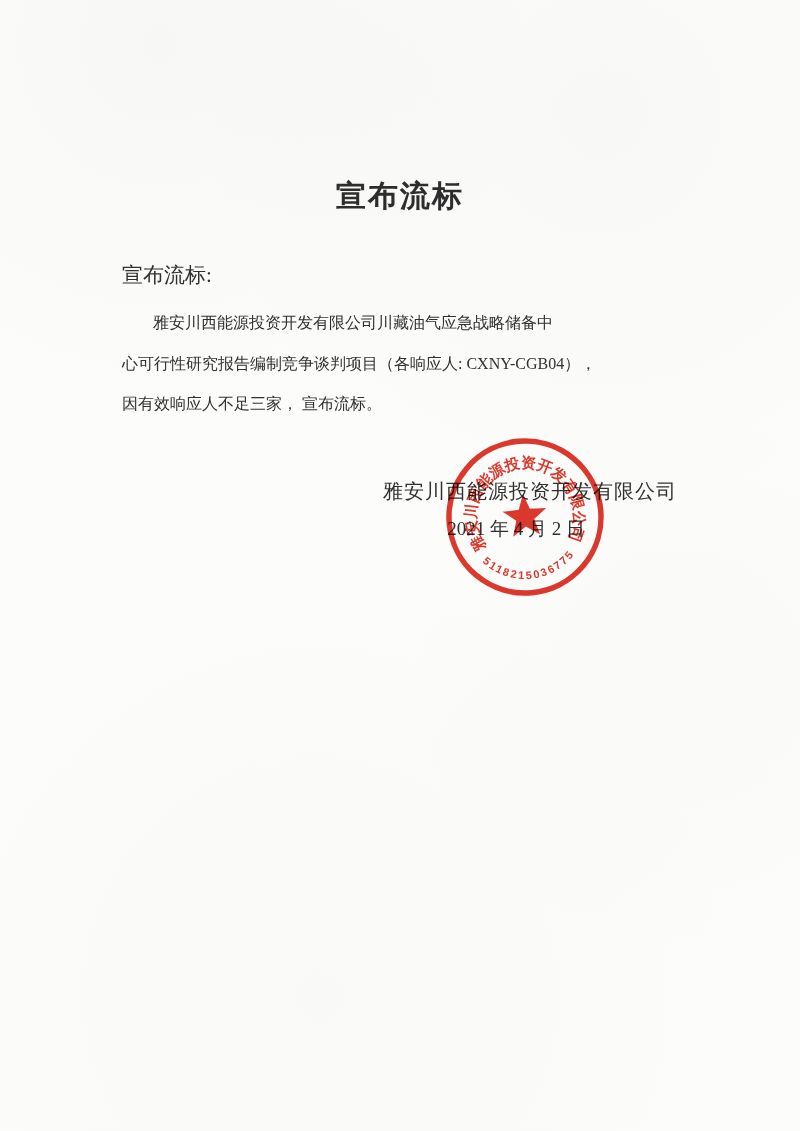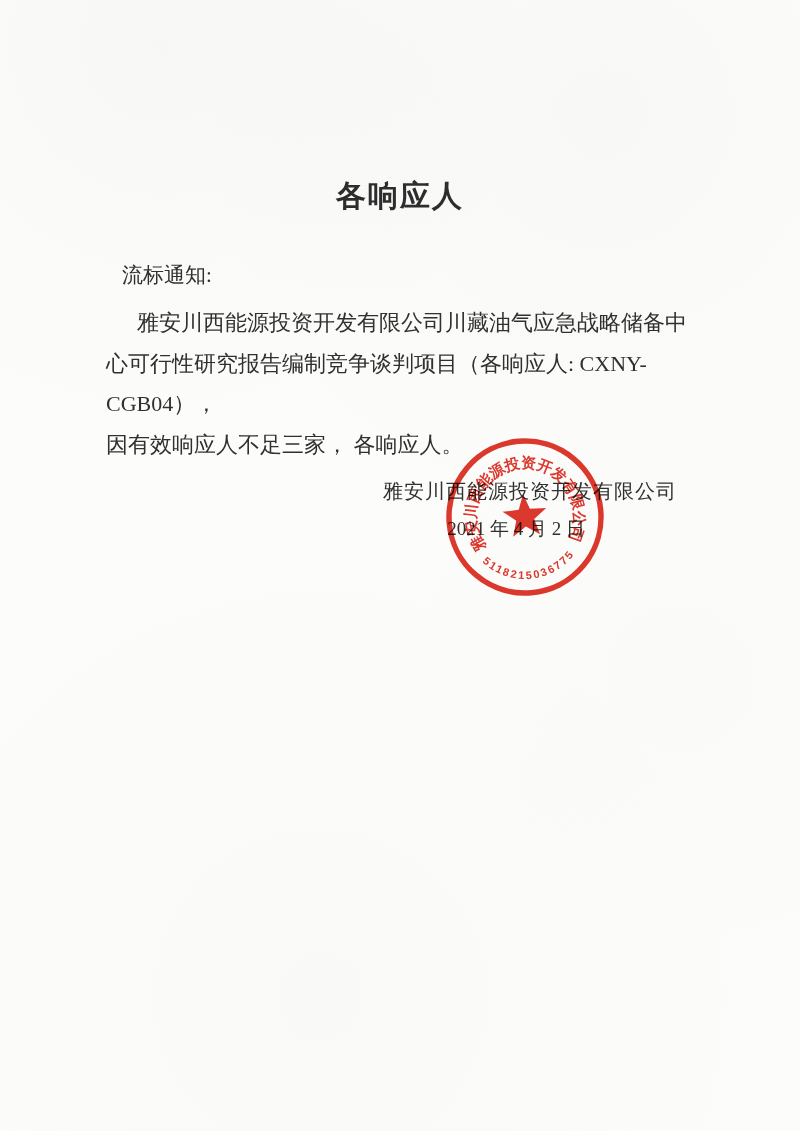--- a/index.html
+++ b/index.html
@@ -36,23 +36,23 @@
   .salutation {
     position: absolute;
     top: 261px;
     left: 122px;
     font-size: 21px;
     color: #303030;
   }
   .body-para {
     position: absolute;
     top: 303px;
-    left: 106px;
+    left: 122px;
     width: 590px;
-    font-size: 22px;
+    font-size: 16px;
     line-height: 40.5px;
     color: #303030;
   }
   .body-para .line.indent {
     text-indent: 31px;
   }
   .signature {
     position: absolute;
     top: 478px;
     left: 383px;
@@ -89,28 +89,28 @@
     font-size: 11px;
     font-weight: 700;
     letter-spacing: 2px;
   }
 </style>
 </head>
 <body>
 
 <div class="page">
 
-  <h1 class="title">各响应人</h1>
+  <h1 class="title">宣布流标</h1>
 
-  <div class="salutation">流标通知:</div>
+  <div class="salutation">宣布流标:</div>
 
   <div class="body-para">
     <div class="line indent">雅安川西能源投资开发有限公司川藏油气应急战略储备中</div>
     <div class="line">心可行性研究报告编制竞争谈判项目（各响应人: CXNY-CGB04），</div>
-    <div class="line">因有效响应人不足三家， 各响应人。</div>
+    <div class="line">因有效响应人不足三家， 宣布流标。</div>
   </div>
 
   <div class="signature">雅安川西能源投资开发有限公司</div>
 
   <div class="date">2021 年 4 月 2 日</div>
 
   <svg class="seal" viewBox="0 0 160 160" xmlns="http://www.w3.org/2000/svg">
     <defs>
       <path id="arcCompany" d="M 39.9 108.1 A 49 49 0 1 1 120.1 108.1" fill="none"></path>
       <path id="arcNum" d="M 29.2 115.6 A 62 62 0 0 0 130.8 115.6" fill="none"></path>

